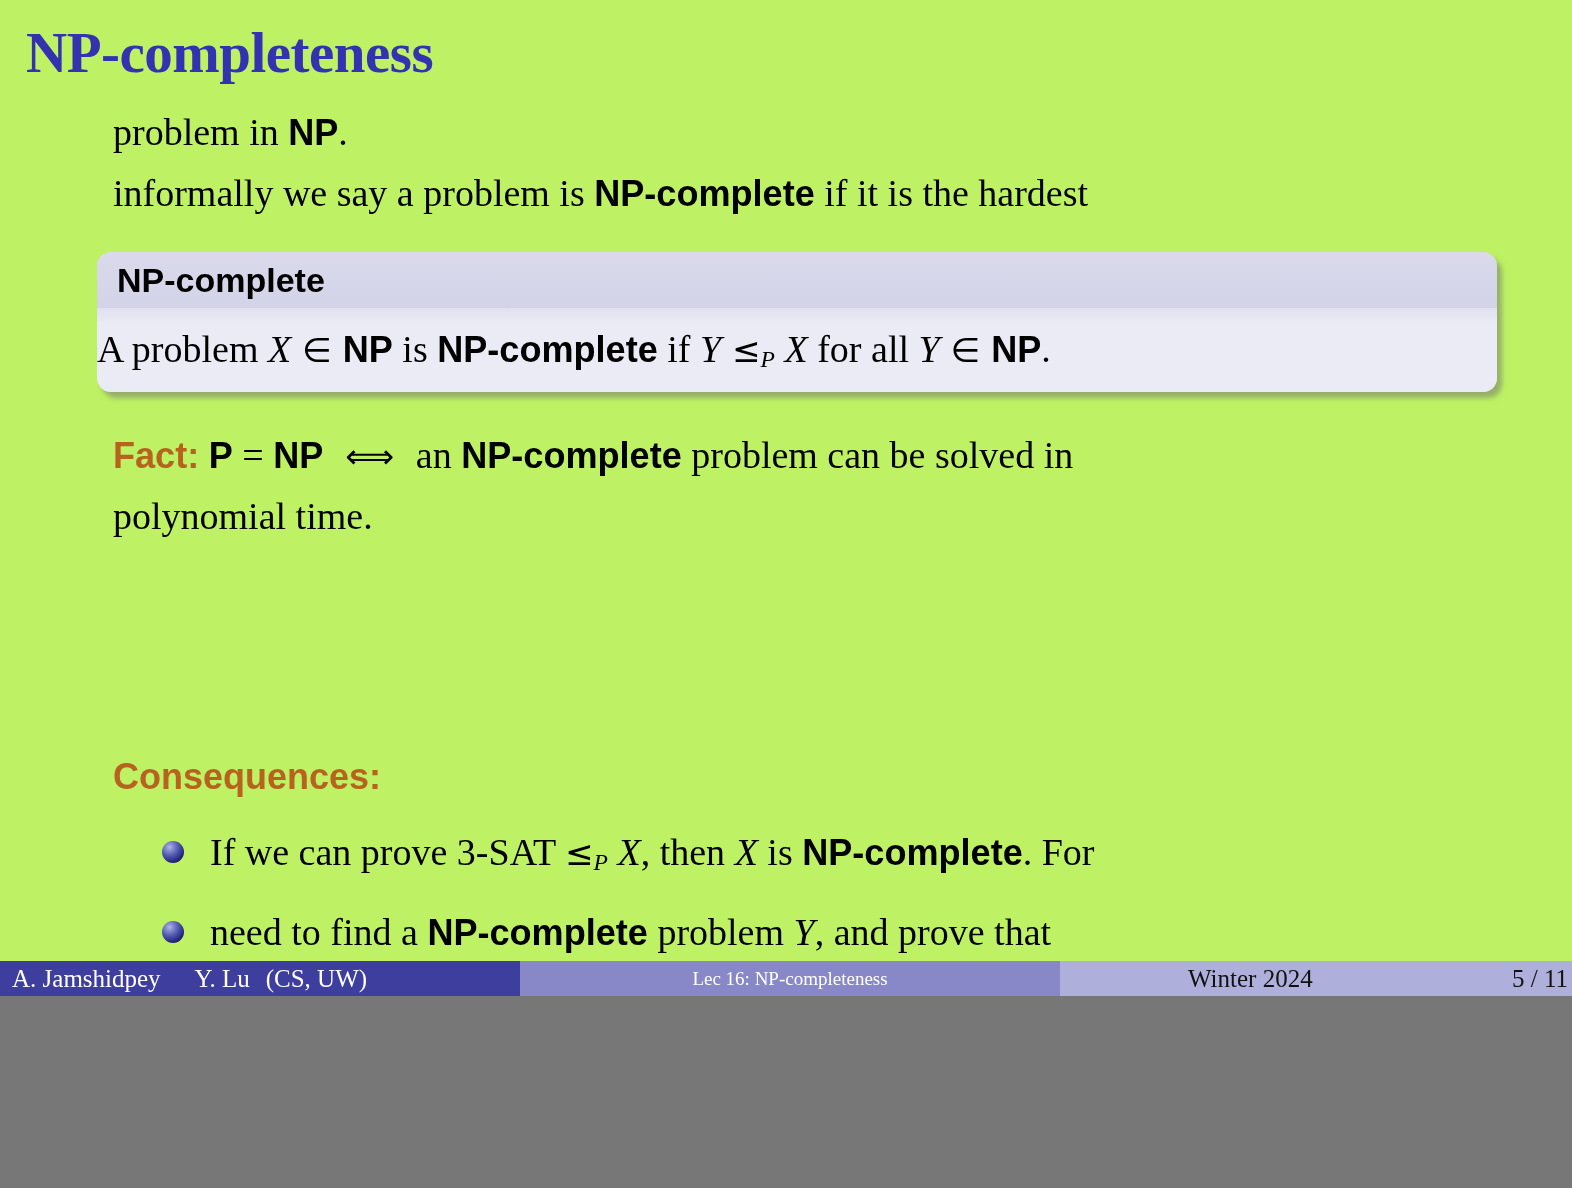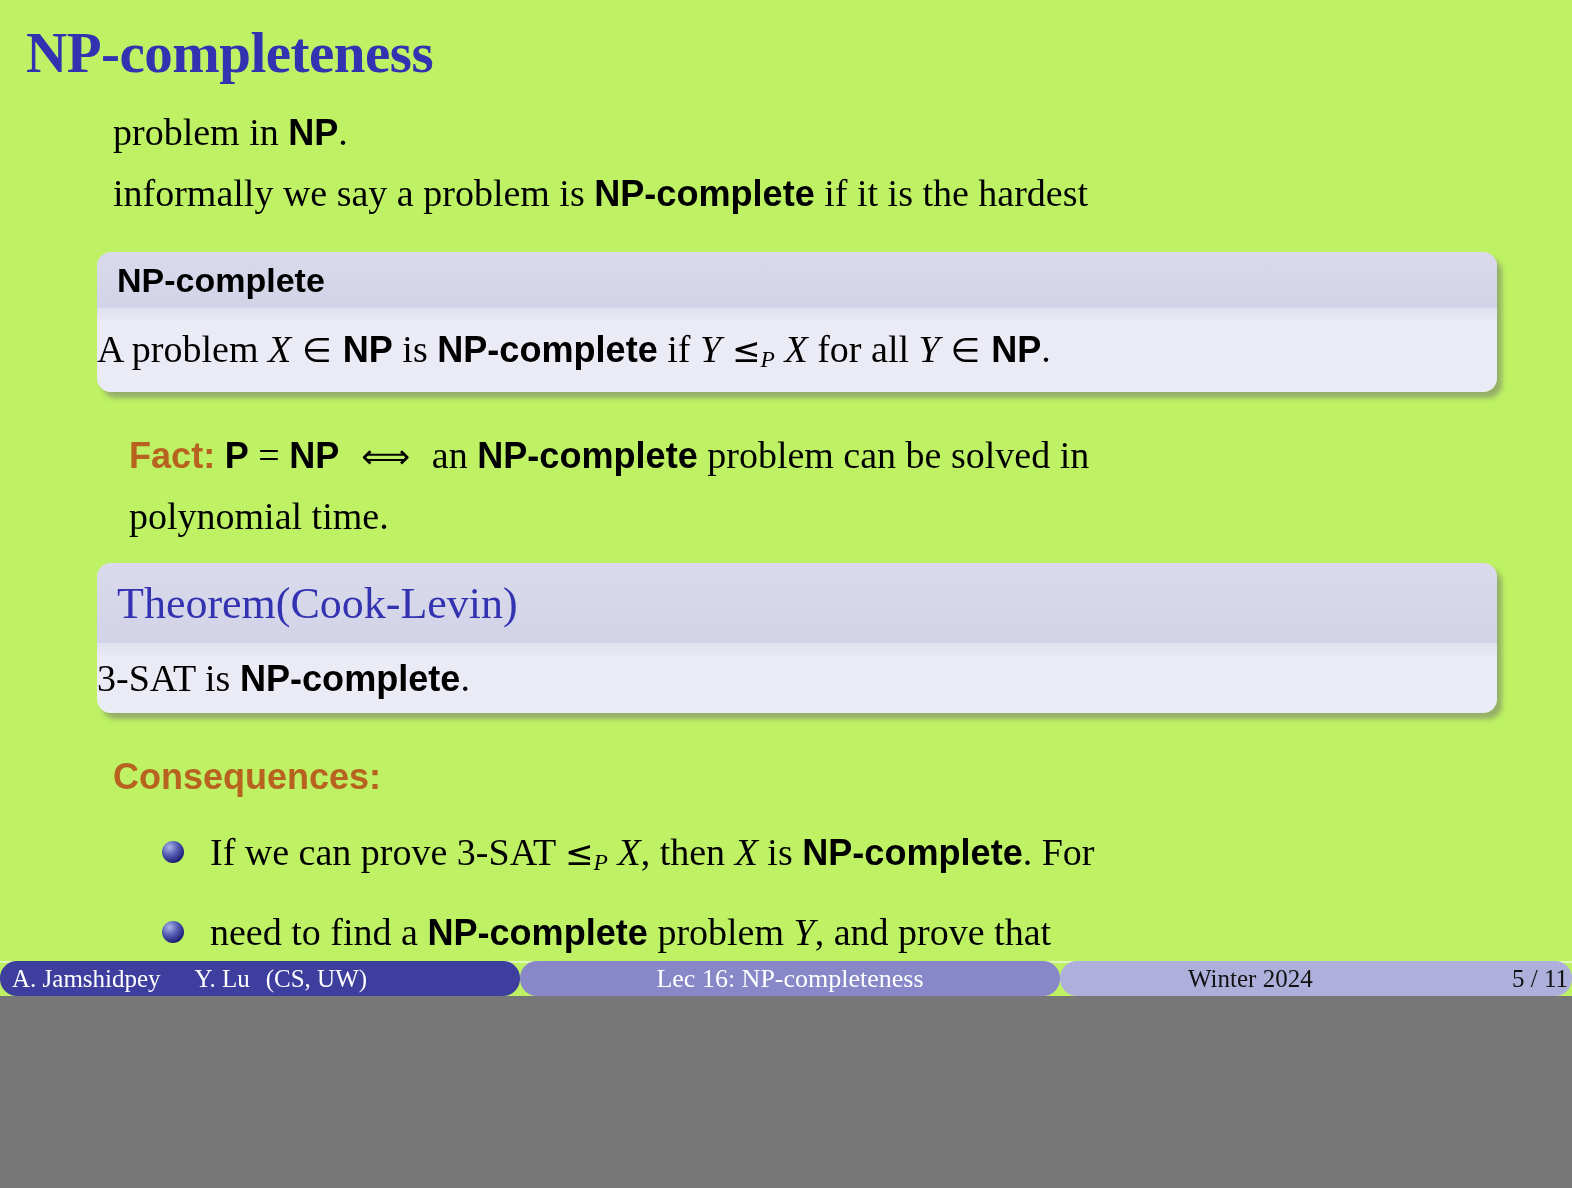--- a/index.html
+++ b/index.html
@@ -31,21 +31,21 @@
   }
   .rich{position:absolute;}
   .rline{line-height:60px;font-size:38px;white-space:pre;}
   .sg-b{font-family:"Liberation Sans", sans-serif;font-weight:bold;font-size:0.95em;}
   .sg-i{font-style:italic;}
   .sg-m{font-family:"DejaVu Sans", sans-serif;font-size:0.9em;}
   .sg-sub{font-style:italic;font-size:0.62em;vertical-align:-0.22em;}
   .sg-o{color:var(--accent-orange);font-family:"Liberation Sans", sans-serif;font-weight:bold;font-size:0.95em;}
 
   .intro{left:113px;top:102px;}
-  .factpara{left:129px;top:425px;}
+  .factpara{left:113px;top:425px;}
 
   .block{
     position:absolute;left:97px;width:1400px;
     border-radius:14px;overflow:hidden;
     box-shadow:5px 6px 5px rgba(110,110,110,0.5);
   }
   .block-def{top:252px;}
   .block-thm{top:563px;}
   .block-head{
     display:flex;align-items:center;
@@ -84,30 +84,30 @@
     position:absolute;left:0;top:19px;width:22px;height:22px;border-radius:50%;
     background:radial-gradient(circle at 34% 28%, #aeb6e6 0%, #5560b4 38%, #22227a 72%, #101050 100%);
   }
 
   .footline{
     position:absolute;left:0;bottom:0;width:1572px;height:35px;
     display:flex;
     font-size:25px;
     box-shadow:inset 0 2px 0 rgba(255,255,255,0.55);
   }
-  .foot-seg{display:flex;align-items:center;height:100%;border-radius:17px;}
+  .foot-seg{display:flex;align-items:center;height:100%;}
   .foot-authors{
     width:520px;background:var(--footer-dark);color:#fff;
     padding-left:12px;
   }
   .foot-authors .a1{margin-right:34px;}
   .foot-authors .a2{margin-right:16px;}
   .foot-lecture{
     width:540px;background:var(--footer-mid);color:#fff;
-    justify-content:center;font-size:26px;
+    justify-content:center;font-size:19px;
   }
   .foot-right{
     width:512px;background:var(--footer-light);color:#111;
     justify-content:space-between;
     padding-left:128px;padding-right:4px;
   }
 </style>
 </head>
 <body>
 
@@ -127,28 +127,20 @@
     <div class="block-body rich-inline">
         <div class="rline"><span>A problem </span><span class="sg-i">X</span><span class="sg-m"> ∈ </span><span class="sg-b">NP</span><span> is </span><span class="sg-b">NP-complete</span><span> if </span><span class="sg-i">Y</span><span class="sg-m"> ≤</span><span class="sg-sub">P</span><span> </span><span class="sg-i">X</span><span> for all </span><span class="sg-i">Y</span><span class="sg-m"> ∈ </span><span class="sg-b">NP</span><span>.</span></div>
       </div>
   </div>
 
   <div class="rich factpara">
       <div class="rline"><span class="sg-o">Fact:</span><span> </span><span class="sg-b">P</span><span> = </span><span class="sg-b">NP</span><span class="sg-m">  ⟺  </span><span>an </span><span class="sg-b">NP-complete</span><span> problem can be solved in</span></div>
       <div class="rline"><span>polynomial time.</span></div>
     </div>
 
-  <div class="block block-thm">
-    <div class="block-head">
-      <span class="block-title">Theorem(Cook-Levin)</span>
-    </div>
-    <div class="block-body rich-inline">
-        <div class="rline"><span>3-SAT is </span><span class="sg-b">NP-complete</span><span>.</span></div>
-      </div>
-  </div>
 
   <div class="consequences">Consequences:</div>
 
   <ul class="bullets">
     <li>
       <span class="ball"></span>
       <div class="rich-flow">
           <div class="rline"><span>If we can prove 3-SAT </span><span class="sg-m">≤</span><span class="sg-sub">P</span><span> </span><span class="sg-i">X</span><span>, then </span><span class="sg-i">X</span><span> is </span><span class="sg-b">NP-complete</span><span>. For</span></div>
         </div>
     </li>

